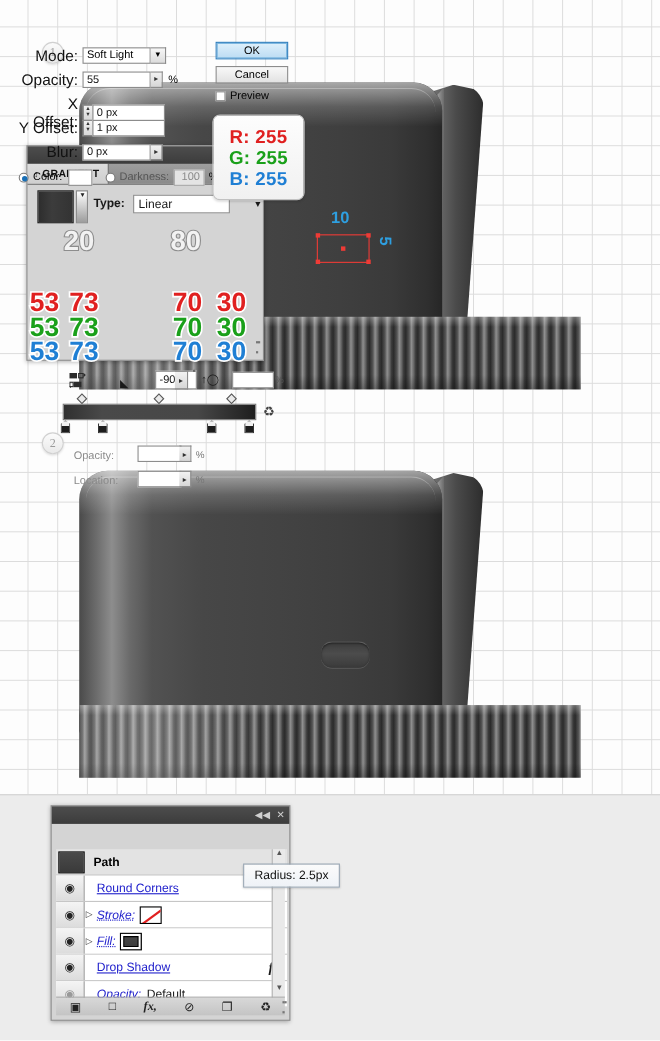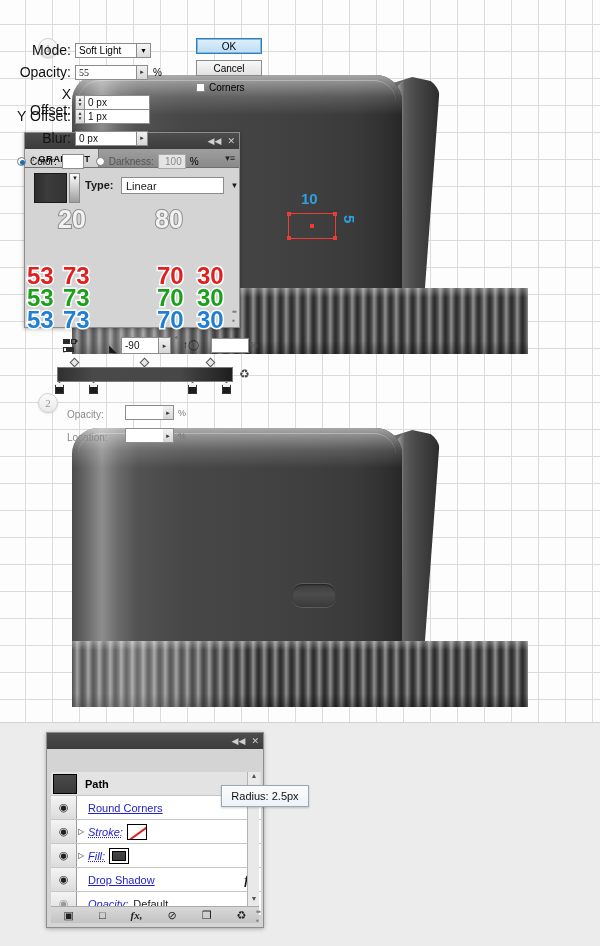--- a/index.html
+++ b/index.html
@@ -164,26 +164,26 @@
     background: linear-gradient(to right,#2d2d2d,#3c3c3c 40%,#333);
     border:1px solid #1b1b1b;
   }
   .swatch-drop {
     position:absolute; left:44px; top:40px; width:11px; height:30px;
     background: linear-gradient(to bottom,#fff,#9d9d9d);
     border:1px solid #8c8c8c;
   }
   .swatch-drop .tri { position:absolute; left:2px; top:1px; font-size:6px; color:#222;}
   .type-label { position:absolute; left:60px; top:46px; font-size:11px; font-weight:bold;}
-  .type-field { position:absolute; left:96px; top:44px; width:103px; height:17px; background:#fff; border:1px solid #8c8c8c; display:flex; align-items:center; padding-left:4px; font-size:11px;}
+  .type-field { position:absolute; left:96px; top:44px; width:88px; height:17px; background:#fff; border:1px solid #8c8c8c; display:flex; align-items:center; padding-left:4px; font-size:11px;}
   .type-arrow { position:absolute; left:202px; top:44px; width:15px; height:17px; display:flex;align-items:center;justify-content:center;font-size:8px;}
 
   .rev-icon { position:absolute; left:38px; top:206px; width:16px; height:14px; }
   .ang-icon { position:absolute; left:84px; top:210px; font-size:10px; }
-  .angle-field { position:absolute; left:96px; top:204px; width:38px; height:17px;}
+  .angle-field { position:absolute; left:116px; top:204px; width:38px; height:17px;}
   .angle-arrow{ position:absolute; left:134px; top:204px; width:12px; height:17px;}
   .deg-mark { position:absolute; left:150px; top:203px; font-size:7px; }
   .ratio-icon { position:absolute; left:158px; top:206px; font-size:10px;}
   .ratio-field{ position:absolute; left:186px; top:205px; width:38px; height:15px;}
   .pct1 { position:absolute; left:225px; top:207px; font-size:9px; color:#555;}
 
   .grad-track {
     position:absolute; left:32px; top:234px; width:176px; height:15px;
     background: linear-gradient(to right,#303030 0%, #494949 20%, #474747 70%, #1e1e1e 100%);
     border:1px solid #7b7b7b;
@@ -491,21 +491,21 @@
 
 
     <div class="frow" style="left:17px; top:42px;">
       <span class="lab">Mode:</span>
       <span class="combo">Soft Light</span>
       <span class="combo-arw">▼</span>
     </div>
 
     <div class="frow" style="left:17px; top:64px;">
       <span class="lab">Opacity:</span>
-      <span class="fld" style="width:62px;font-family:Liberation Serif, serif;">55</span>
+      <span class="fld" style="width:62px;">55</span>
       <span class="stepper">▸</span>
       <span style="font-size:10px;padding-left:5px;">%</span>
     </div>
 
     <div class="frow" style="left:17px; top:86px;">
       <span class="lab">X Offset:</span>
       <span class="spin">▲<br>▼</span>
       <span class="fld" style="width:66px;">0 px</span>
     </div>
 
@@ -528,18 +528,23 @@
       <span class="radio" style="margin-left:12px;"></span>
       <span style="font-size:10px;padding:0 4px 0 4px;color:#555;">Darkness:</span>
       <span class="fld dis" style="width:28px;justify-content:flex-end;">100</span>
       <span style="font-size:10px;padding-left:4px;">%</span>
     </div>
 
     <div class="btn primary" style="position:absolute;left:196px;top:38px;">OK</div>
     <div class="btn" style="position:absolute;left:196px;top:60px;">Cancel</div>
     <div style="position:absolute;left:196px;top:82px;display:flex;align-items:center;gap:4px;">
       <span class="chk"></span>
-      <span style="font-size:10px;">Corners</span>
-    </div>
-
+      <span style="font-size:10px;">Preview</span>
+    </div>
+
+    <div class="rgbbox">
+      <div class="rgbline r">R: 255</div>
+      <div class="rgbline g">G: 255</div>
+      <div class="rgbline b">B: 255</div>
+    </div>
   </div>
 
 </div>
 
 </body></html>

